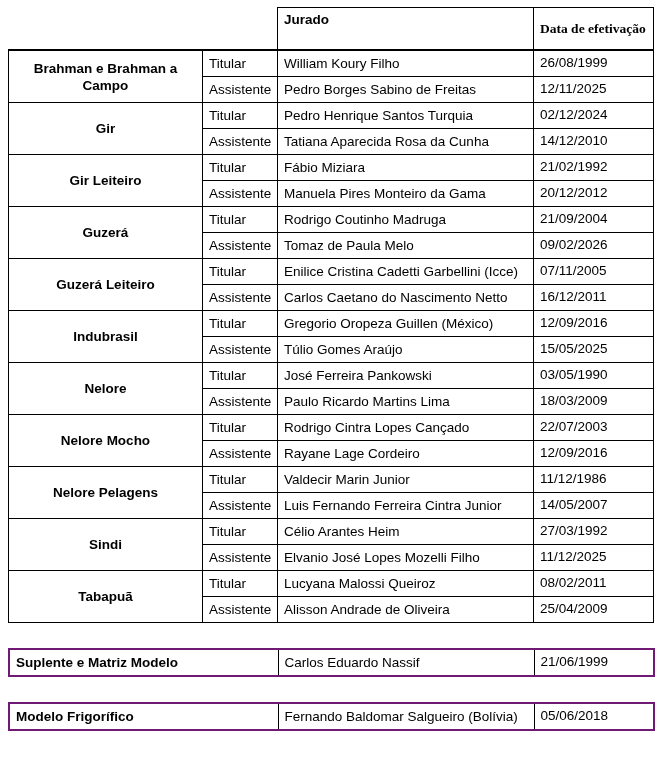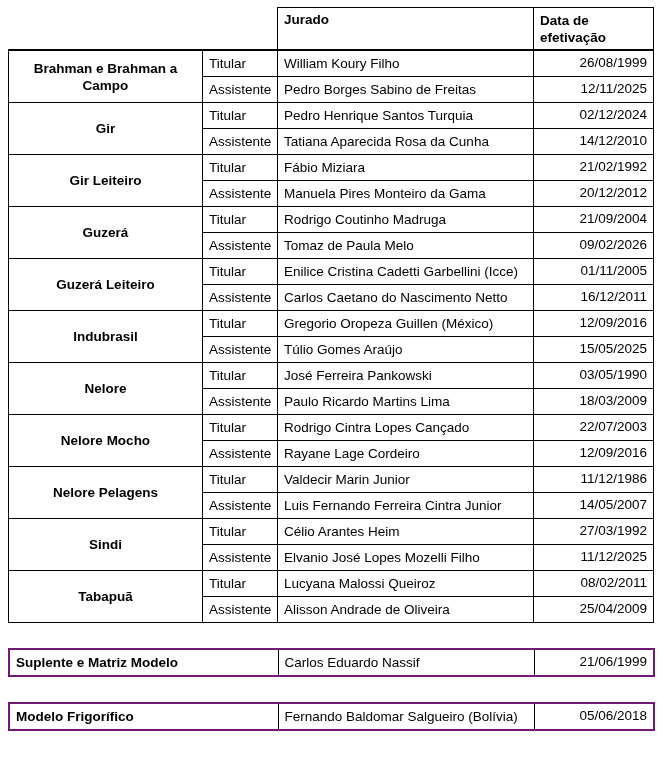--- a/index.html
+++ b/index.html
@@ -15,28 +15,28 @@
   table { border-collapse: collapse; table-layout: fixed; width: 645px; }
   td, th { padding: 3px 6px; line-height: 17px; overflow: hidden; }
 
   
   .main td, .main th { border: 1px solid #000; }
   .main thead th {
     border-width: 1.5px; font-weight: bold; text-align: left;
   }
   .main thead tr { height: 41px; }
   th.jurado-h { vertical-align: bottom; padding-bottom: 21px; }
-  th.date-h   { vertical-align: middle; }
+  th.date-h   { vertical-align: middle; font-family: Liberation Serif, serif; }
   .filler { border: 0 !important; }
 
   tr.r { height: 26px; }
   td.breed { font-weight: bold; vertical-align: middle; }
   td.role  { vertical-align: middle; }
   td.name  { vertical-align: middle; }
-  td.date  { text-align: right; vertical-align: bottom; padding-bottom: 5px; }
+  td.date  { vertical-align: bottom; padding-bottom: 5px; }
 
   .gtop { border-top-width: 1.5px; }
   .btop { border-top-width: 2px !important; }
   .bbottom { border-bottom-width: 2px; }
   .bleft  { border-left-width: 2px; text-align: center; }
   .bright { border-right-width: 2px; }
 
   
   .extra { margin-top: 25px; border: 2px solid #701a75; }
   .extra td { border: 1px solid #000; }
@@ -103,21 +103,21 @@
         </tr>
         <tr class="r">
           <td class="role">Assistente</td>
           <td class="name">Tomaz de Paula Melo</td>
           <td class="date bright">09/02/2026</td>
         </tr>
         <tr class="r">
           <td rowspan="2" class="breed bleft gtop">Guzerá Leiteiro</td>
           <td class="role gtop">Titular</td>
           <td class="name gtop">Enilice Cristina Cadetti Garbellini (Icce)</td>
-          <td class="date bright gtop">01/11/2005</td>
+          <td class="date bright gtop">07/11/2005</td>
         </tr>
         <tr class="r">
           <td class="role">Assistente</td>
           <td class="name">Carlos Caetano do Nascimento Netto</td>
           <td class="date bright">16/12/2011</td>
         </tr>
         <tr class="r">
           <td rowspan="2" class="breed bleft gtop">Indubrasil</td>
           <td class="role gtop">Titular</td>
           <td class="name gtop">Gregorio Oropeza Guillen (México)</td>

